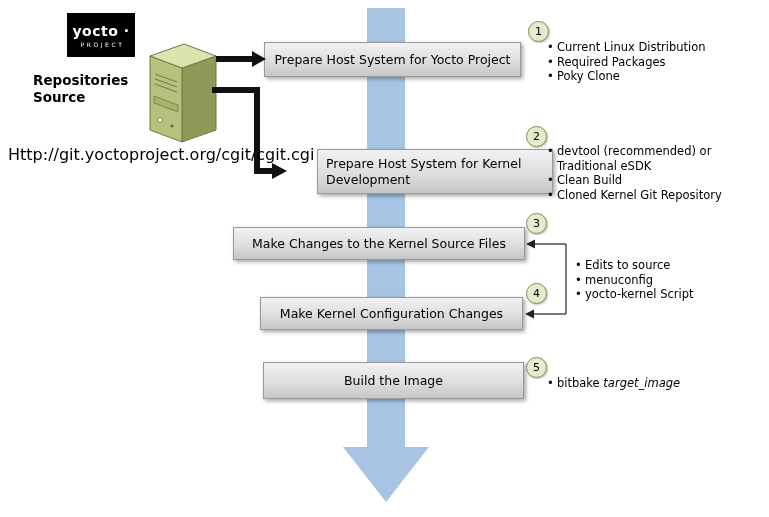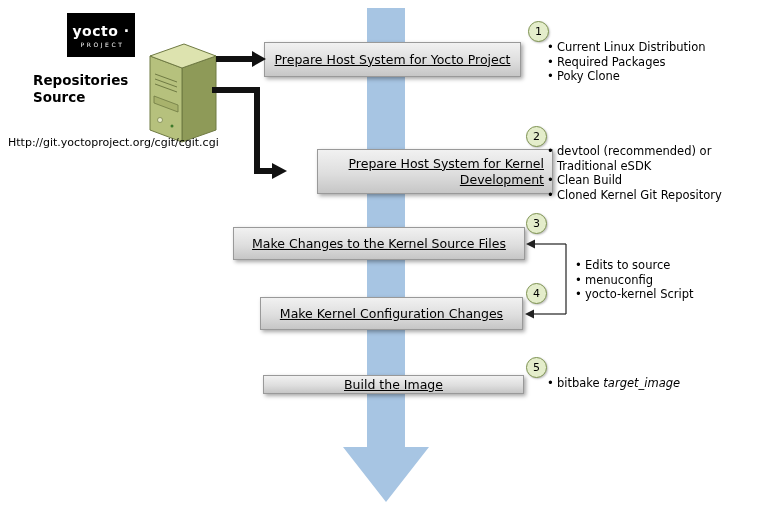--- a/index.html
+++ b/index.html
@@ -17,28 +17,28 @@
   .srv-side  { fill:var(--server-side);  stroke:var(--server-outline); stroke-width:1; }
   .srv-detail{ stroke:var(--server-outline); stroke-width:1; fill:none; }
   .srv-bay   { fill:#a8b26c; stroke:var(--server-outline); stroke-width:.8; }
   .blk       { stroke:var(--arrow-black); stroke-width:6; fill:none; }
   .blk-head  { fill:var(--arrow-black); }
   .thin      { stroke:#222; stroke-width:1.2; fill:none; }
   .thin-head { fill:#222; }
 
   
   .step-box { position:absolute; z-index:2; display:flex; align-items:center; justify-content:center;
-    text-align:right; font-size:12.5px; line-height:1.25; color:#000;
+    text-align:left; font-size:12.5px; line-height:1.25; color:#000;
     background:linear-gradient(180deg, var(--box-top) 0%, #dedede 55%, var(--box-bottom) 100%);
-    border:1px solid var(--box-border); box-shadow:2px 2px 4px rgba(0,0,0,.35); padding:2px 8px;text-decoration:underline; }
+    border:1px solid var(--box-border); box-shadow:2px 2px 4px rgba(0,0,0,.35); padding:2px 8px; }
   #box1{ left:264px; top:42px;  width:257px; height:35px; }
   #box2{ left:289px; top:149px; width:236px; height:45px;margin-left:28px; }
   #box3{ left:233px; top:227px; width:292px; height:33px; }
   #box4{ left:260px; top:297px; width:263px; height:33px; }
-  #box5{ left:263px; top:375px; width:261px; height:19px; }
+  #box5{ left:263px; top:362px; width:261px; height:37px; }
 
   
   .num-circle { position:absolute; z-index:4; width:21px; height:21px; border-radius:50%;
     background:var(--circle-fill); border:1px solid var(--circle-border);
     display:flex; align-items:center; justify-content:center; font-size:11px;
     box-shadow:1px 1px 2px rgba(0,0,0,.25); }
   #c1{ left:528px; top:21px; } #c2{ left:526px; top:126px; } #c3{ left:526px; top:213px; }
   #c4{ left:526px; top:283px; } #c5{ left:526px; top:357px; }
 
   
@@ -52,21 +52,21 @@
   #list5 { left:546px; top:376px; width:205px; }
 
   
   .logo { position:absolute; z-index:4; left:67px; top:13px; width:68px; height:44px;
     background:var(--logo-bg); color:#ffffff; display:flex; flex-direction:column;
     align-items:center; justify-content:center; }
   .logo-brand { font-size:14px; font-weight:bold; letter-spacing:.5px; }
   .logo-sub   { font-size:6px; letter-spacing:2.6px; margin-top:2px; padding-left:3px; }
   .src-label { position:absolute; z-index:4; left:33px; top:72px; font-size:13.5px;
     font-weight:bold; line-height:17px; }
-  .url { position:absolute; z-index:4; left:8px; top:136px; font-size:11px; }
+  .url { position:absolute; z-index:4; left:8px; top:145px; font-size:16px; }
 </style>
 </head>
 <body>
 
 <div class="canvas">
 
   <svg class="layer back" viewBox="0 0 769 517">
     <polygon class="flow-arrow" points="367,8 405,8 405,447 429,447 386,502 343,447 367,447"></polygon>
   </svg>
 

